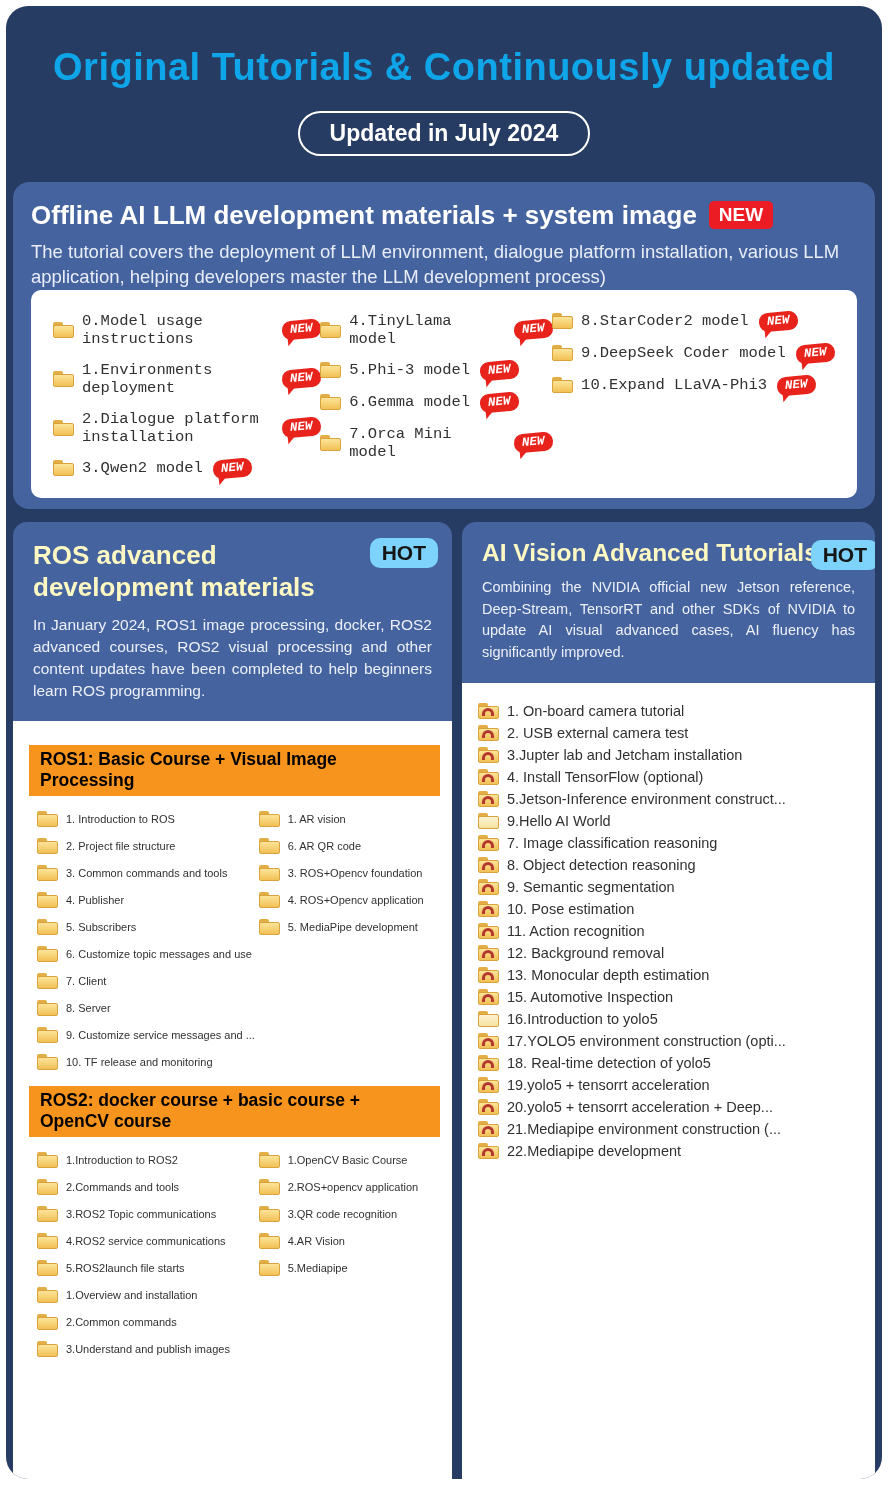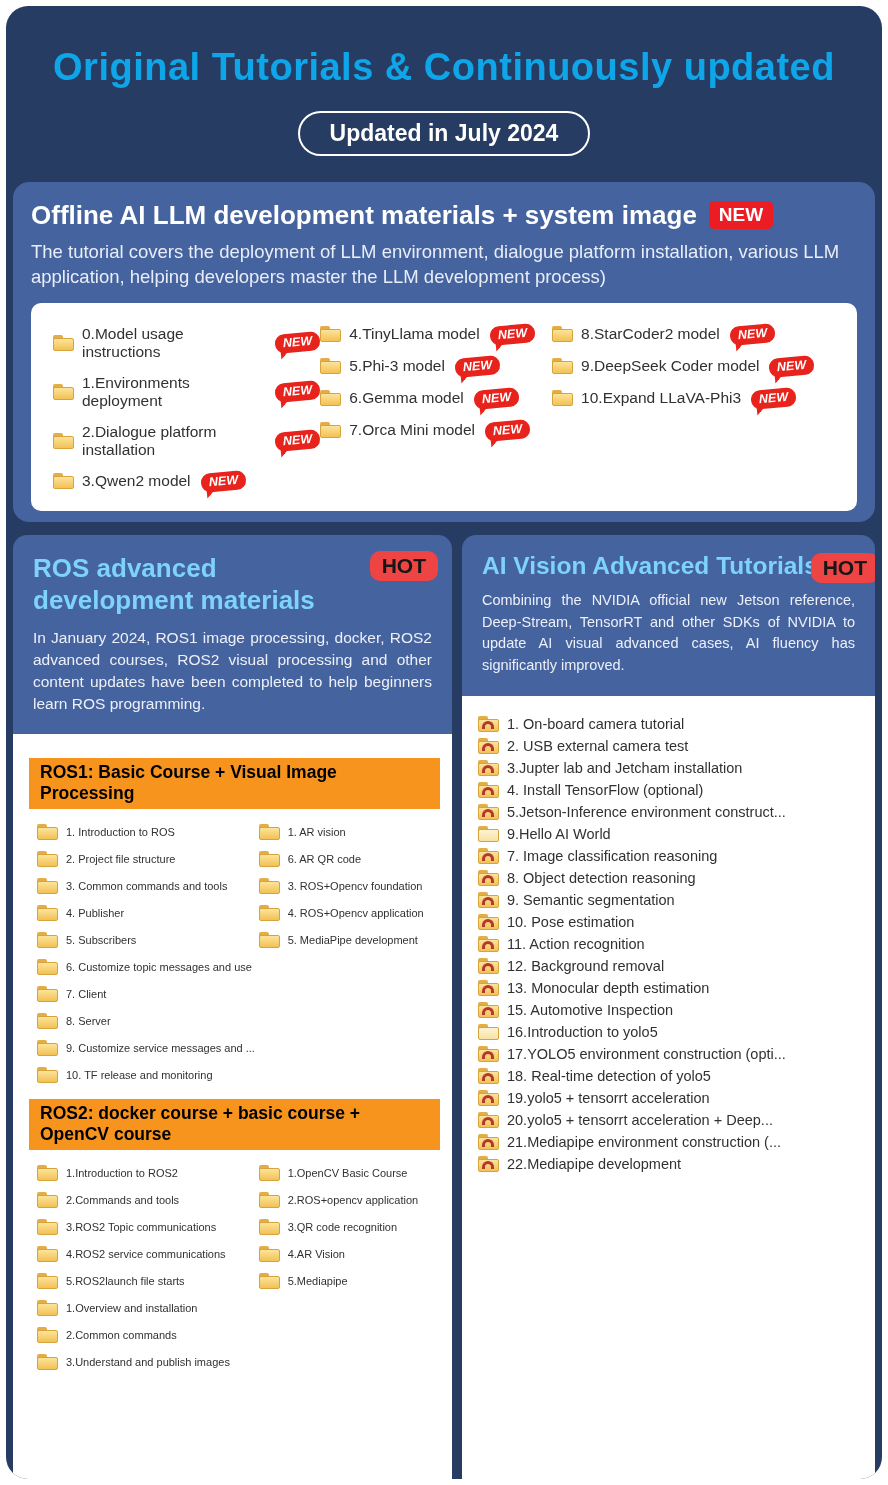--- a/index.html
+++ b/index.html
@@ -10,21 +10,21 @@
   .top-header{text-align:center;padding-top:40px;}
   .main-title{color:#0ea5e9;font-size:38px;font-weight:700;letter-spacing:0.5px;margin:0;}
   .pill{display:inline-block;margin-top:22px;color:#ffffff;font-size:23px;font-weight:600;
         border:2px solid #ffffff;border-radius:30px;padding:7px 30px;}
 
   
   .blue{background:#44639f;}
   .white-card{background:#ffffff;border-radius:10px;}
   .new-rect{display:inline-block;background:#ec1c24;color:#fff;font-weight:700;font-size:19px;
             padding:3px 10px;border-radius:5px;margin-left:12px;vertical-align:3px;}
-  .hot{position:absolute;background:#ef4444;color:#161616;font-weight:700;font-size:21px;
+  .hot{position:absolute;background:#7dd3fc;color:#161616;font-weight:700;font-size:21px;
        padding:3px 12px;border-radius:10px;}
   .bubble{position:relative;display:inline-block;background:#e8231c;color:#fff;font-weight:700;
           font-style:italic;font-size:12.5px;padding:2px 8px 3px;border-radius:9px;
           transform:rotate(-5deg);margin-left:10px;white-space:nowrap;}
   .bubble::after{content:'';position:absolute;left:5px;bottom:-6px;border:4px solid transparent;
           border-top-color:#e8231c;border-left-color:#e8231c;}
 
   
   .folder{position:relative;display:inline-block;width:21px;height:16px;flex:none;margin-right:8px;}
   .folder::before{content:'';position:absolute;left:0;top:0;width:10px;height:6px;
@@ -37,34 +37,34 @@
           border:3px solid #b5382e;border-bottom:none;border-radius:10px 10px 0 0;box-sizing:border-box;}
   .folder.icon-plain::after{background:linear-gradient(#fdf3d2,#f6e2a2);}
 
   .item{display:flex;align-items:center;}
   .item-label{color:#313131;}
 
   
   .llm-panel{position:relative;margin:26px 7px 0 7px;border-radius:16px;padding:18px 18px 11px 18px;box-sizing:border-box;}
   .llm-title{color:#ffffff;font-size:26px;font-weight:700;margin:0;}
   .llm-desc{color:#e9edf7;font-size:18.5px;line-height:1.35;margin:9px 0 0 0;}
-  .llm-card{margin-top:13px;padding:22px 18px 20px 22px;display:flex;}
+  .llm-card{padding:22px 18px 20px 22px;display:flex;font-family:Liberation Mono, monospace;}
   .llm-col{display:flex;flex-direction:column;gap:13px;}
   .llm-col-1{width:34%;}
   .llm-col-2{width:29.5%;}
   .llm-col-3{width:36.5%;}
   .llm-card .item-label{font-size:15.5px;}
 
   
   .cols{display:flex;gap:10px;margin:13px 7px 0 7px;height:975px;}
   .col{display:flex;flex-direction:column;border-radius:14px;overflow:hidden;}
   .col-ros{width:440px;}
   .col-vision{width:414px;}
   .blue-head{position:relative;padding:17px 20px 19px 20px;}
-  .blue-head h2{color:#7dd3fc;font-weight:700;margin:0;}
+  .blue-head h2{color:#fef9c3;font-weight:700;margin:0;}
   .ros-title{font-size:26px;line-height:1.25;padding-right:78px;}
   .vision-title{font-size:24.5px;padding-right:60px;white-space:nowrap;}
   .hot-ros{top:16px;right:14px;}
   .hot-vision{top:18px;right:-4px;}
   .blue-desc{color:#edf0f8;text-align:justify;margin:10px 0 0 0;}
   .ros-desc{font-size:15.5px;line-height:1.42;}
   .vision-desc{font-size:14.5px;line-height:1.5;}
   .white-body{background:#ffffff;flex:1;}
   .ros-body{padding:24px 12px 20px 16px;}
   .orange-bar{display:inline-block;background:#f7941d;color:#000000;font-weight:700;

